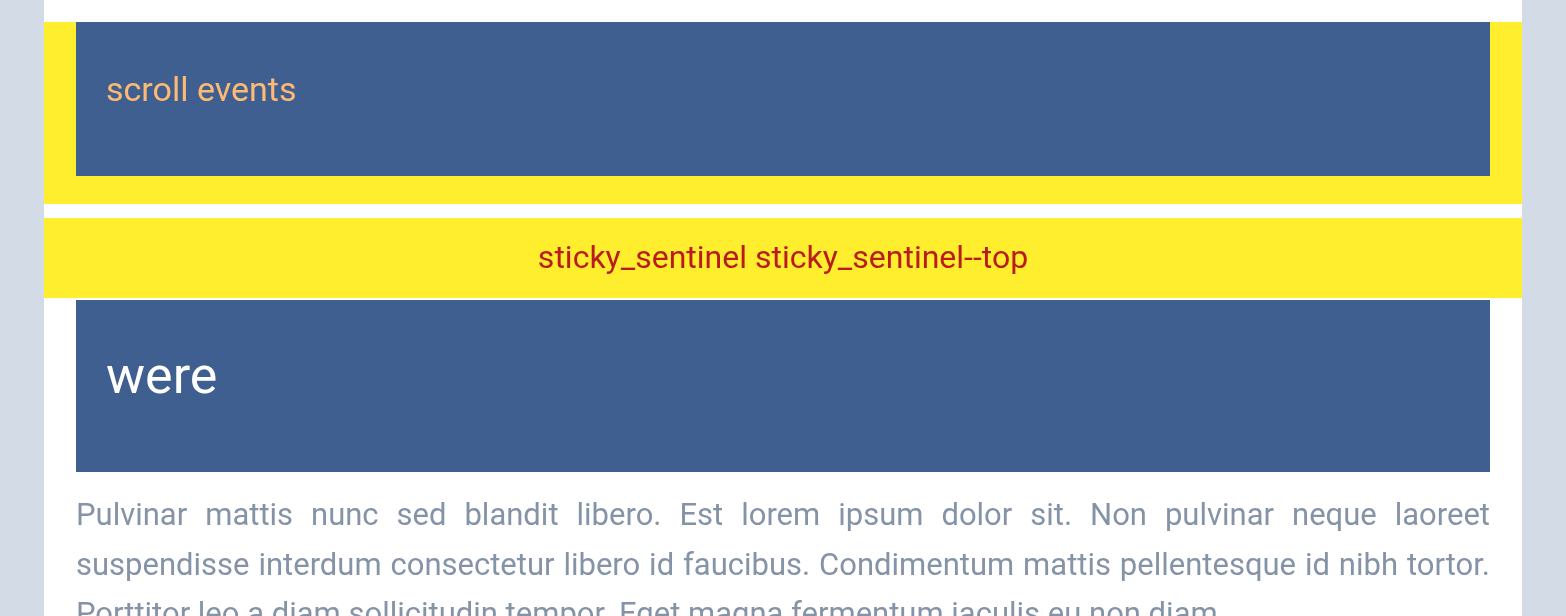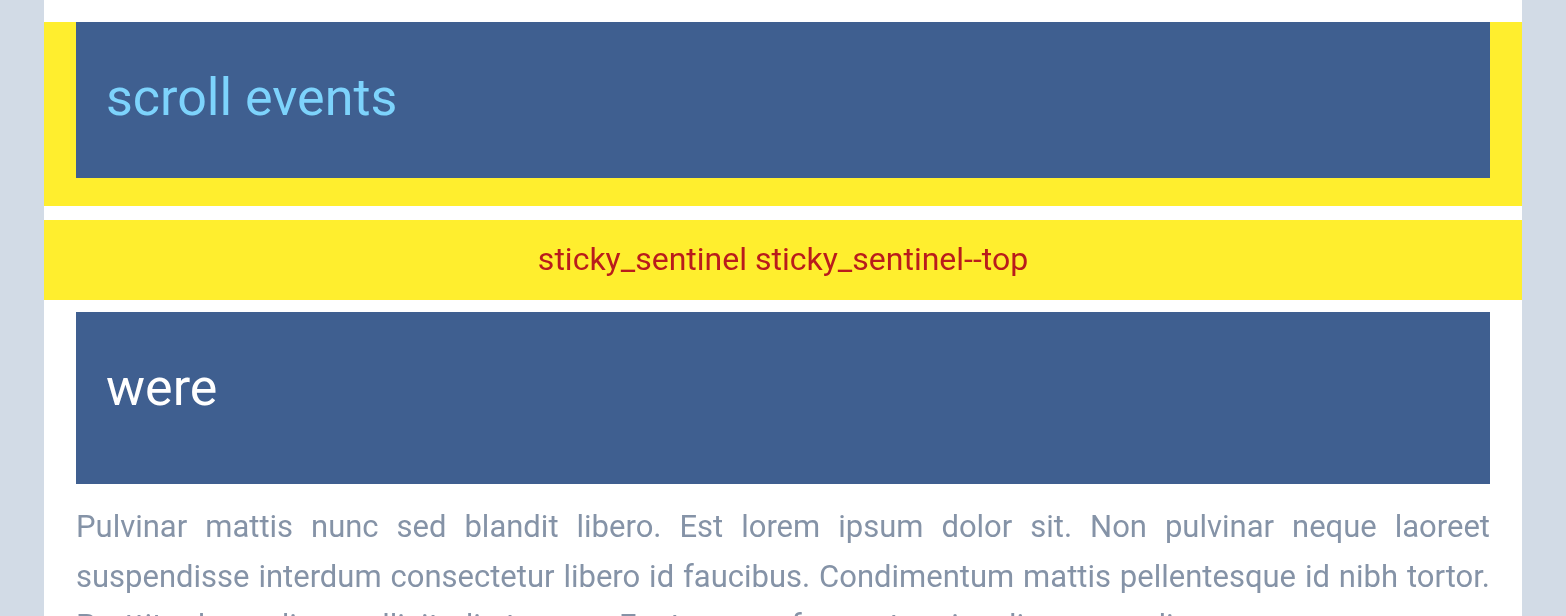--- a/index.html
+++ b/index.html
@@ -34,42 +34,42 @@
     margin-top: 0;
   }
 
   .sentinel-wrap-1 {
     background: #ffee2e;
     padding: 0 32px 28px 32px;
     margin-top: 14px;
   }
   .header-box {
     background: #3f5f90;
-    color: #7dd3fc;
-    font-size: 52px;
+    color: #fdba74;
+    font-size: 34px;
     font-weight: 400;
     line-height: 1;
-    padding: 50px 30px 54px 30px;
+    padding: 50px 30px 70px 30px;
   }
 
   .sentinel-wrap-2 {
     background: #ffee2e;
     margin-top: 14px;
     padding: 20px 0 22px 0;
     text-align: center;
   }
   .sentinel-label {
     color: #b91c1c;
     font-size: 32px;
     font-weight: 400;
   }
 
   .header-box-2-wrap {
     padding: 0 32px;
-    margin-top: 12px;
+    margin-top: 2px;
   }
   .header-box-2 {
     background: #3f5f90;
     color: #ffffff;
     font-size: 52px;
     font-weight: 400;
     line-height: 1;
     padding: 50px 30px 70px 30px;
   }
 

